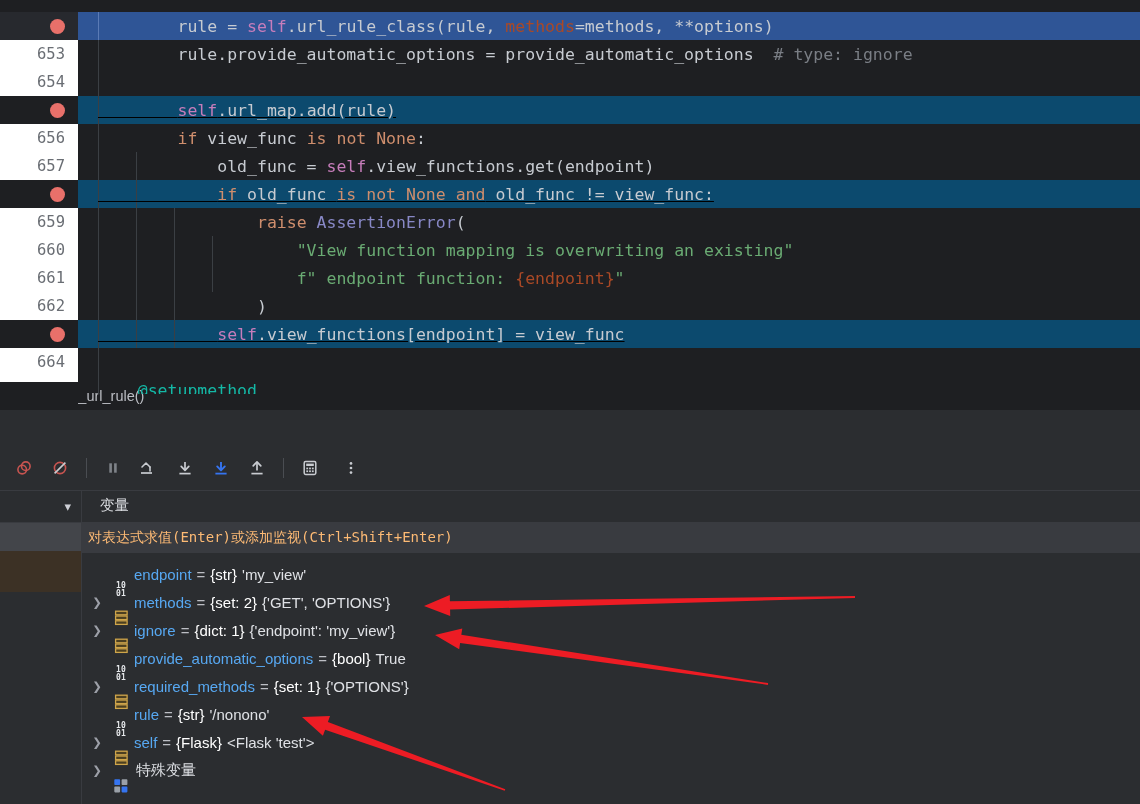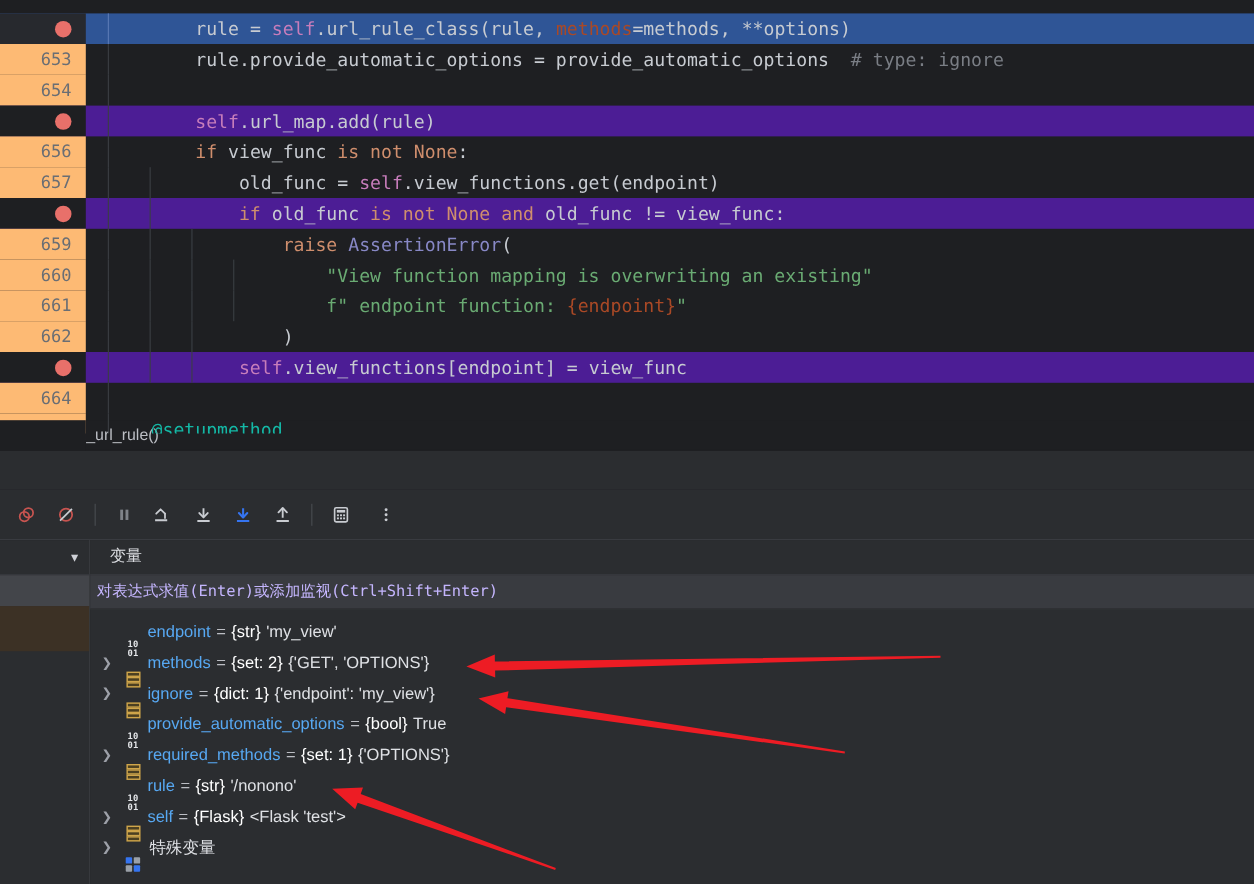--- a/index.html
+++ b/index.html
@@ -16,28 +16,28 @@
   .editor {
     position: absolute; left: 0; top: 12px; width: 1140px; height: 382px;
     background: #1E1F22; overflow: hidden;
   }
   .code-row {
     position: relative; height: 28px; display: flex; align-items: center;
     font-family: "DejaVu Sans Mono", "Liberation Mono", monospace;
     font-size: 16.5px; white-space: pre;
   }
   .code-row.cur  { background: #2F5596; }
-  .code-row.exec { background: #4c1d95; }
+  .code-row.exec { background: #0c4a6e; text-decoration: underline; }
   .gutter {
     width: 78px; min-width: 78px; height: 28px;
     display: flex; align-items: center; justify-content: flex-end;
     padding-right: 13px;
     font-family: "DejaVu Sans Mono", "Liberation Mono", monospace;
     font-size: 15.5px; color: #6A6E74;
-    background: #fdba74; position: relative; z-index: 3;
+    background: #ffffff; position: relative; z-index: 3;
   }
   .code-row.cur  .gutter { background: #27292E; }
   .code-row.exec .gutter { background: #1E1F22; }
   .bp {
     width: 15px; height: 15px; border-radius: 50%;
     background: #E8706A; display: block;
   }
   .codetext { padding-left: 20px; position: relative; z-index: 2; }
 
   
@@ -109,21 +109,21 @@
   }
   .vars-tab {
     font-size: 14.5px; color: #DFE1E5; padding: 0 10px 7px 18px; cursor: pointer; text-align: center;
   }
   .watch-row {
     height: 31px; display: flex; align-items: center; padding-left: 6px;
     background: #393B40; border-bottom: 1px solid #2B2D30;
     font-size: 14.5px;
   }
   .watch-row .ph {
-    color: #c4b5fd;
+    color: #fdba74;
     font-family: "DejaVu Sans Mono", "Liberation Mono", monospace;
     font-size: 14px;
   }
   .vars-list { padding-top: 6px; }
   .var-row {
     height: 28px; display: flex; align-items: center;
     font-size: 15px; cursor: default; padding-left: 4px;
   }
   .vr-arrow {
     width: 22px; min-width: 22px; text-align: center;

